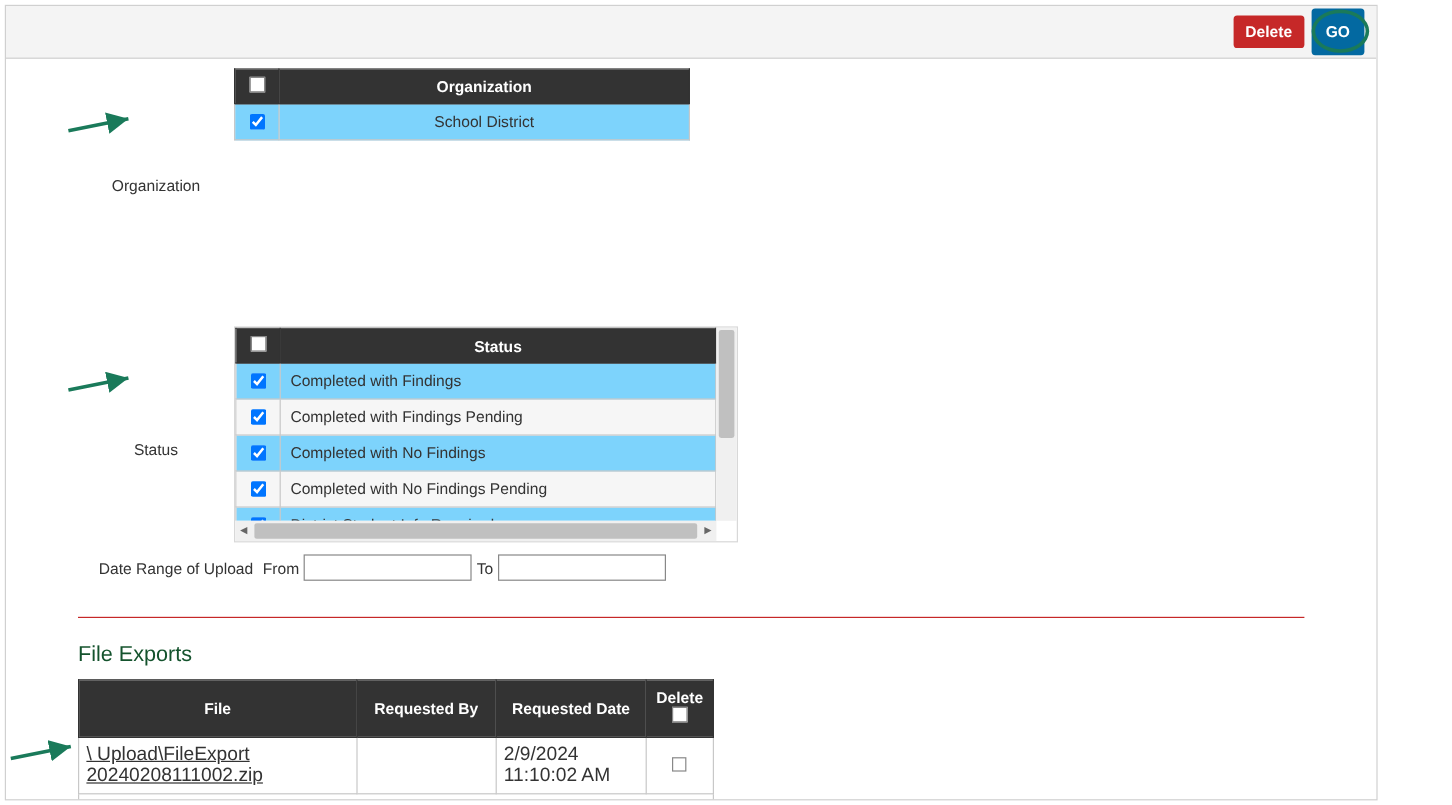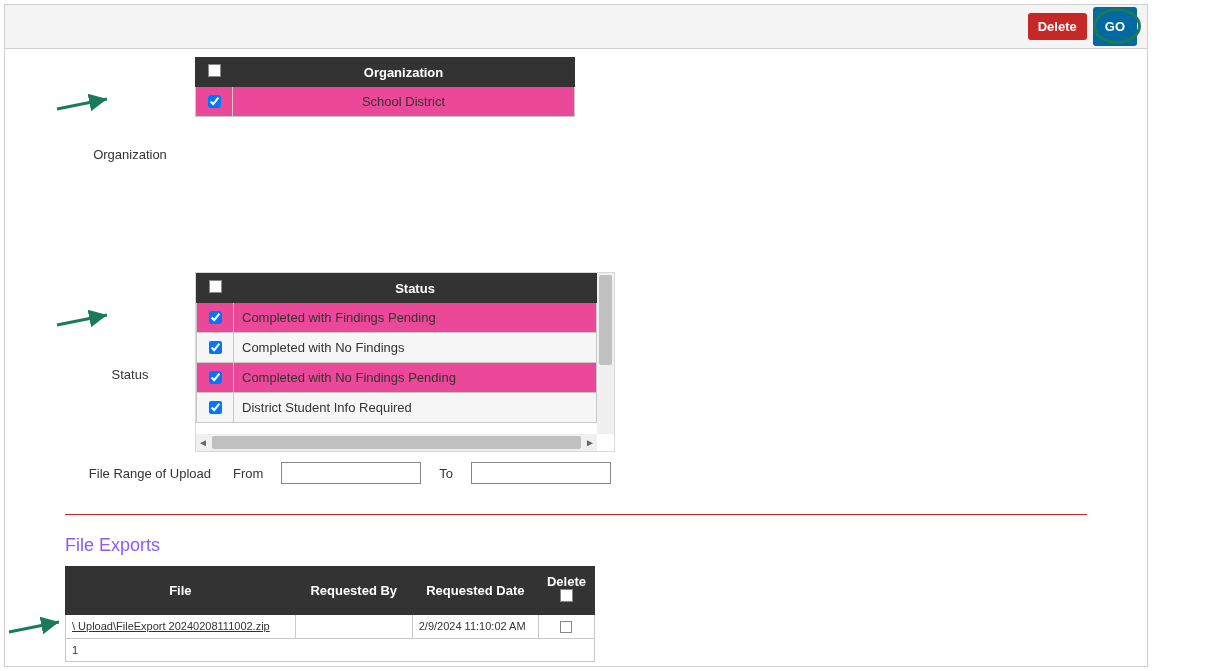--- a/index.html
+++ b/index.html
@@ -82,21 +82,21 @@
     color: #fff;
     font-weight: bold;
     text-align: center;
     padding: 6px 8px;
     border: 1px solid #333;
   }
   .inner-table th.chk-col { width: 34px; }
   .inner-table td {
     border: 1px solid #c8c8c8;
     padding: 5px 8px;
-    background: #ec4899;
+    background: #7dd3fc;
     font-size: 13px;
   }
   .inner-table td.chk-cell { text-align: center; width: 34px; }
   .inner-table tbody tr:nth-child(even) td { background: #f6f6f6; }
 
   .org-table td.name-cell { text-align: center; }
 
   .status-wrap {
     width: 420px;
     height: 180px;
@@ -144,31 +144,31 @@
   }
   .scrollbar-h .arrow-l { left: 0; }
   .scrollbar-h .arrow-r { right: 0; }
 
   .date-row input[type="text"] {
     width: 140px;
     height: 22px;
     border: 1px solid #888;
     padding: 2px 4px;
   }
-  .date-row .from-lbl, .date-row .to-lbl { margin: 0 18px; }
+  .date-row .from-lbl, .date-row .to-lbl { margin: 0 4px; }
 
   hr.divider {
     border: none;
     border-top: 1px solid #c62828;
     margin: 30px 0 20px 0;
   }
 
   .section-title {
     font-size: 18px;
-    color: #8b5cf6;
+    color: #14532d;
     margin: 0 0 10px 0;
     font-weight: normal;
   }
 
   .exports-table {
     border-collapse: collapse;
     width: 530px;
   }
   .exports-table th {
     background: #333333;
@@ -179,21 +179,21 @@
     border: 1px solid #333;
     font-size: 13px;
   }
   .exports-table th.file-col { width: 240px; }
   .exports-table th.reqby-col { width: 120px; }
   .exports-table th.reqdate-col { width: 130px; }
   .exports-table th.del-col { width: 50px; line-height: 1.1; }
   .exports-table td {
     border: 1px solid #c8c8c8;
     padding: 5px 6px;
-    font-size: 11px;
+    font-size: 16px;
   }
   .exports-table a { color: #333; text-decoration: underline; }
   .exports-table td.center { text-align: center; }
   .exports-table .footer-row td { padding: 5px 6px; }
 
   
   .arrow {
     position: absolute;
     pointer-events: none;
   }
@@ -276,20 +276,24 @@
             <table class="inner-table">
               <thead>
                 <tr>
                   <th class="chk-col"><span class="header-chk"></span></th>
                   <th>Status</th>
                 </tr>
               </thead>
               <tbody id="status-tbody">
                   <tr>
                     <td class="chk-cell"><input type="checkbox" checked="" style=""></td>
+                    <td>Completed with Findings</td>
+                  </tr>
+                  <tr>
+                    <td class="chk-cell"><input type="checkbox" checked="" style=""></td>
                     <td>Completed with Findings Pending</td>
                   </tr>
                   <tr>
                     <td class="chk-cell"><input type="checkbox" checked="" style=""></td>
                     <td>Completed with No Findings</td>
                   </tr>
                   <tr>
                     <td class="chk-cell"><input type="checkbox" checked="" style=""></td>
                     <td>Completed with No Findings Pending</td>
                   </tr>
@@ -306,21 +310,21 @@
           <div class="scrollbar-h">
             <span class="arrow-l">◄</span>
             <div class="thumb" style="left:16px; right:16px; width:auto;"></div>
             <span class="arrow-r">►</span>
           </div>
         </div>
       </div>
     </div>
 
     <div class="filter-row date-row">
-      <div class="filter-label">File Range of Upload</div>
+      <div class="filter-label">Date Range of Upload</div>
       <span class="from-lbl">From</span>
       <input type="text" value="" style="">
       <span class="to-lbl">To</span>
       <input type="text" value="" style="">
     </div>
 
     <hr class="divider">
 
     <h2 class="section-title">File Exports</h2>
 

